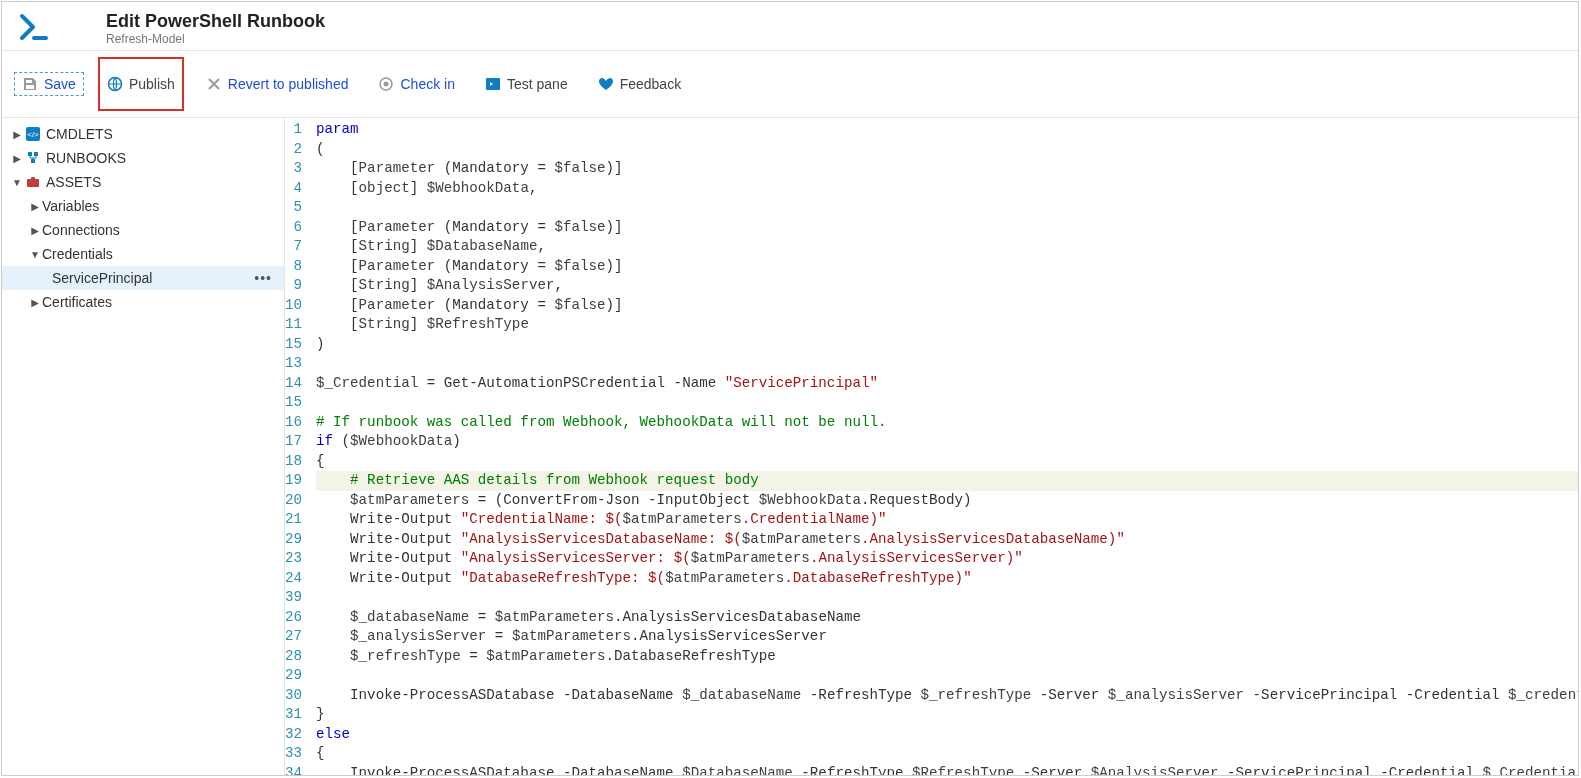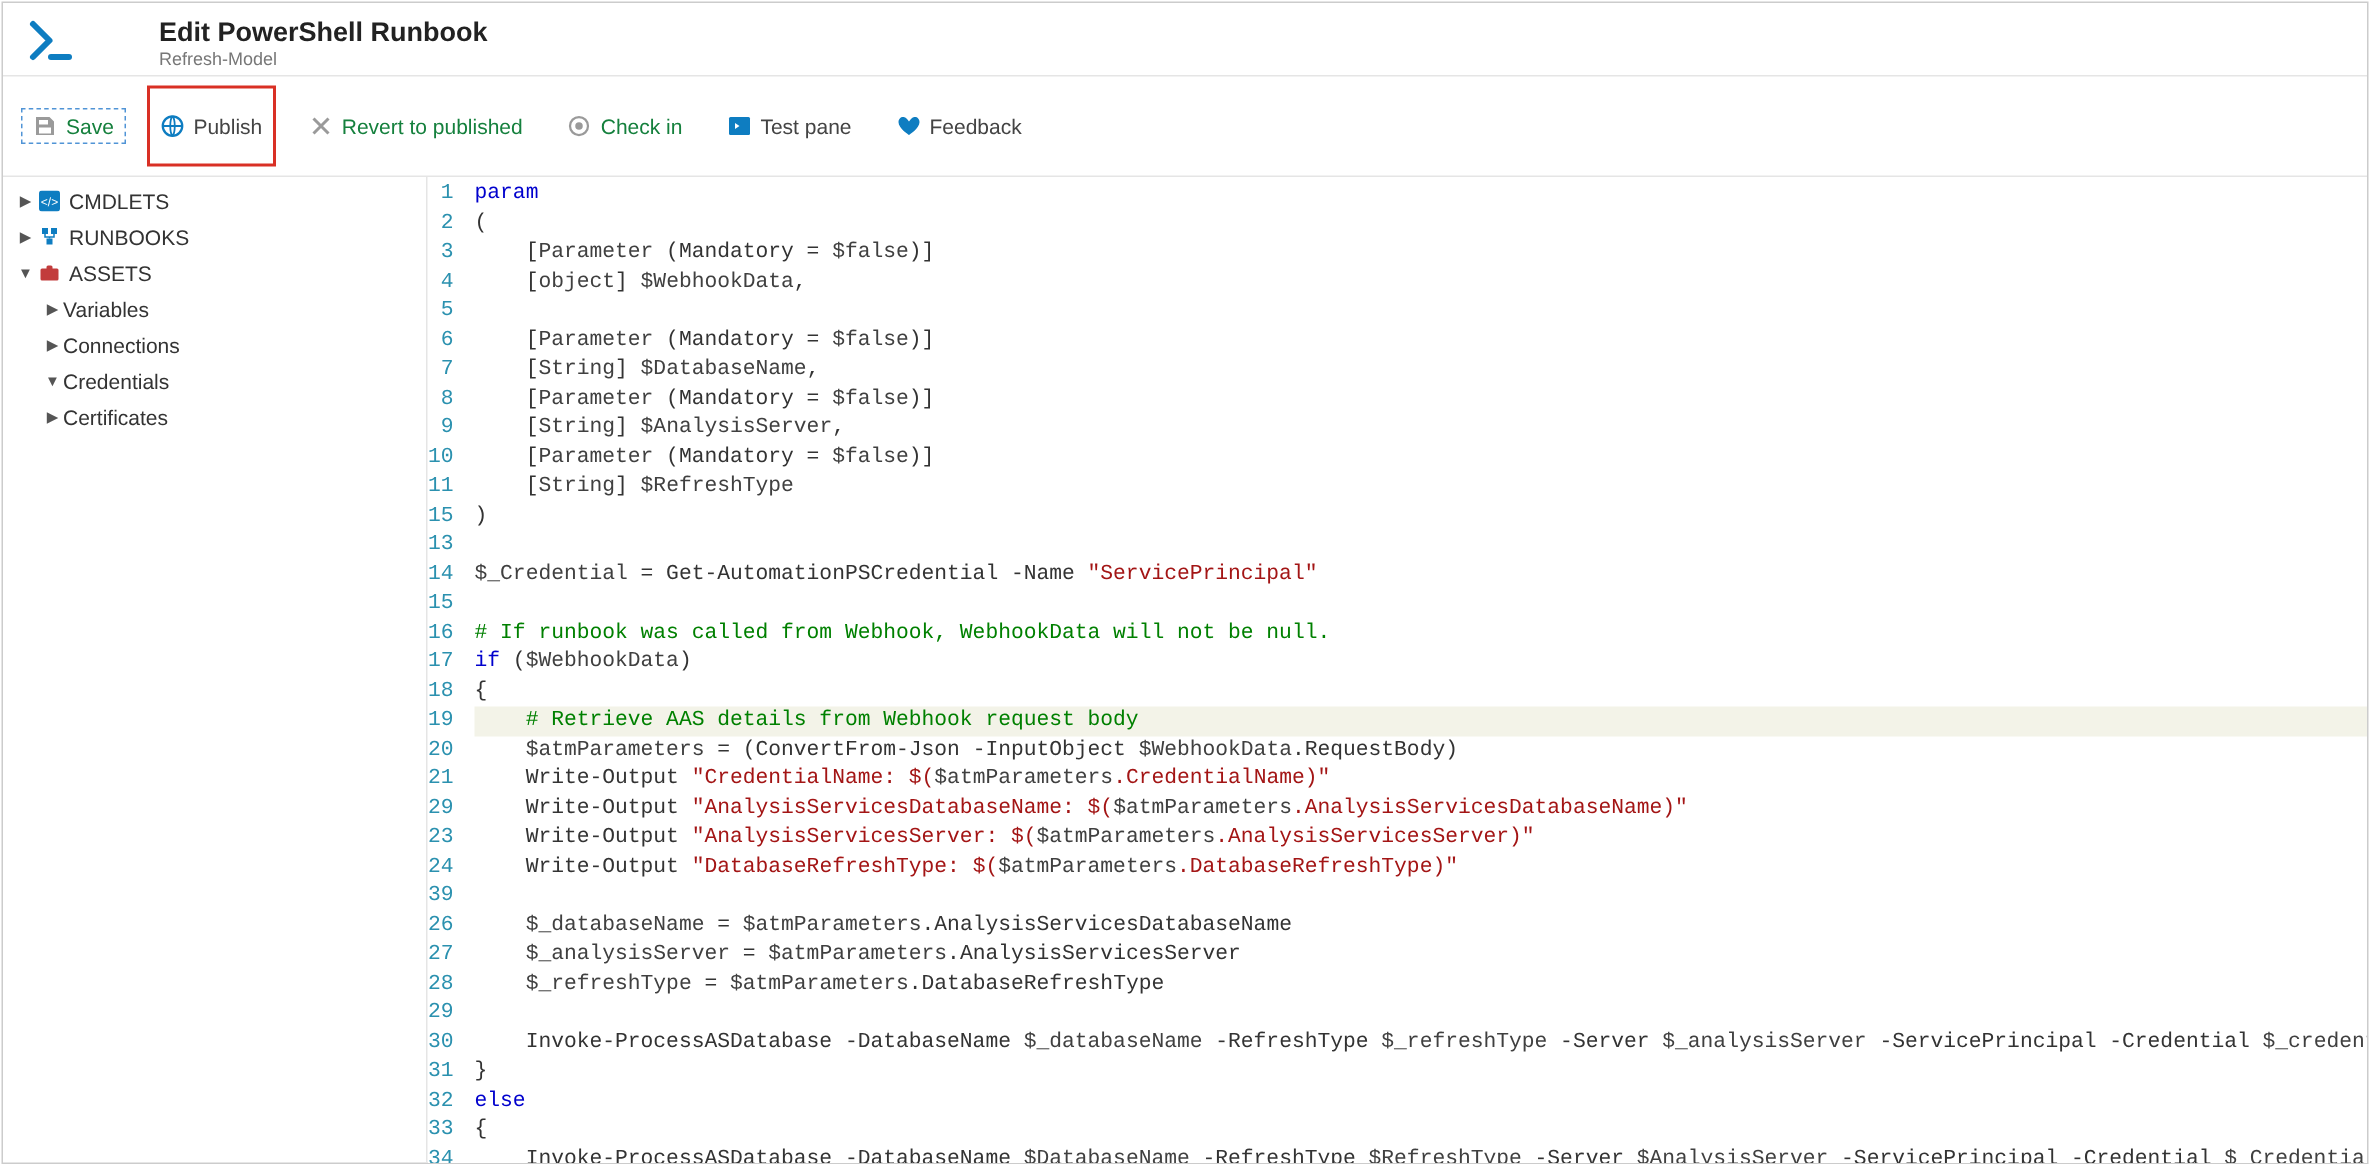--- a/index.html
+++ b/index.html
@@ -4,21 +4,21 @@
 <style>
 * { box-sizing: border-box; margin: 0; padding: 0; }
 body { font-family: "Segoe UI", Arial, sans-serif; font-size: 13px; color: #333; background:#fff;}
 .frame { border:1px solid #ccc; width:1578px; height:775px; margin:1px; display:flex; flex-direction:column; overflow:hidden;}
 .header { display:flex; align-items:flex-end; padding:6px 12px 4px 12px; border-bottom:1px solid #e5e5e5;gap:44px;}
 .header-icon { width:38px; height:38px; display:flex; align-items:center; justify-content:center; margin-right:10px;}
 .header-title { font-size:18px; font-weight:600; color:#222;}
 .header-sub { font-size:12px; color:#777;}
 .toolbar { display:flex; align-items:center; gap:14px; padding:6px 12px 6px 12px; border-bottom:1px solid #e5e5e5;}
 .tb-btn { display:inline-flex; align-items:center; gap:6px; padding:4px 8px; font-size:14px; color:#444; cursor:default;}
-.tb-btn.disabled { color:#15803d; }
+.tb-btn.disabled { color:#1d4ed8; }
 .tb-btn .ic { width:16px; height:16px; display:inline-flex; align-items:center; justify-content:center;}
 .sel-save { border:1px dashed #5094d6; padding:3px 7px;}
 .sel-publish { border:2px solid #d93025; padding:17px 7px;}
 .body { display:flex; flex:1; overflow:hidden;}
 .sidebar { width:283px; border-right:1px solid #e5e5e5; padding-top:4px; overflow:auto;}
 .tree-row { display:flex; align-items:center; padding:4px 6px; font-size:14px; cursor:default;}
 .tree-row .tw { width:14px; text-align:center; font-size:10px; color:#555;}
 .tree-row .ticon { width:18px; display:inline-flex; justify-content:center; align-items:center; margin-right:4px;}
 .tree-row.depth1 { padding-left:8px;}
 .tree-row.depth2 { padding-left:26px;}
@@ -150,20 +150,24 @@
         <span class="tw">▶</span>
         <span>Variables</span>
       </div>
       <div class="tree-row depth2">
         <span class="tw">▶</span>
         <span>Connections</span>
       </div>
       <div class="tree-row depth2">
         <span class="tw">▼</span>
         <span>Credentials</span>
+      </div>
+      <div class="tree-row depth3 selected">
+        <span>ServicePrincipal</span>
+        <span class="ellipsis">•••</span>
       </div>
       <div class="tree-row depth2">
         <span class="tw">▶</span>
         <span>Certificates</span>
       </div>
     </div>
 
     <div class="editor">
       <div class="gutter" id="gutter">
           <div>1</div>

